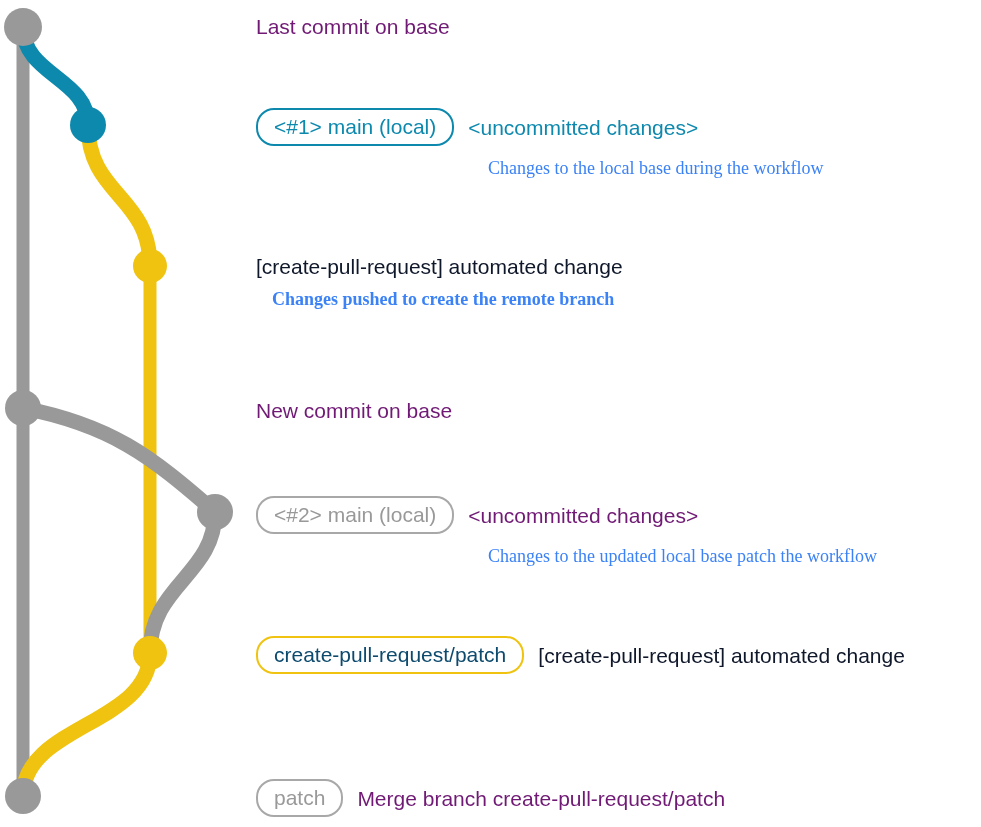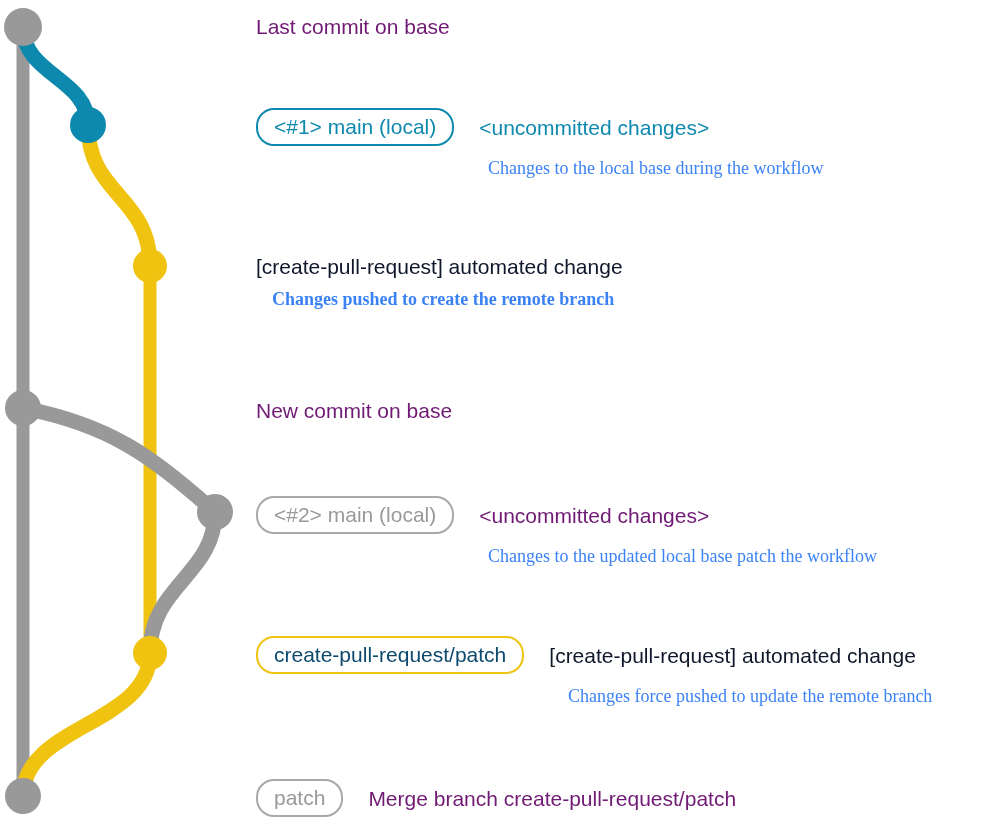--- a/index.html
+++ b/index.html
@@ -59,21 +59,21 @@
     background: #ffffff;
     white-space: nowrap;
     box-sizing: border-box;
   }
   .badge.blue   { border-color: #0e89ae; color: #0e89ae; }
   .badge.yellow { border-color: #efc310; color: #0c4a6e; }
   .badge.gray   { border-color: #a8a8a8; color: #999999; }
   .inline-row {
     display: flex;
     align-items: center;
-    gap: 25px;
+    gap: 14px;
   }
 </style>
 </head>
 <body>
 
 <svg id="graph-canvas" viewBox="0 0 981 827" xmlns="http://www.w3.org/2000/svg">
 
   <path d="M 23 27 L 23 408" fill="none" stroke="#999999" stroke-width="13" stroke-linecap="round"></path>
   <path d="M 23 408 L 23 796" fill="none" stroke="#999999" stroke-width="13" stroke-linecap="round"></path>
 
@@ -127,21 +127,20 @@
       <span class="headline gray">&lt;uncommitted changes&gt;</span>
     </div>
     <div class="subtext" style="margin-left:232px; margin-top:13px;">Changes to the updated local base patch the workflow</div>
   </div>
 
   <div class="row" style="left:256px; top:636px;">
     <div class="inline-row">
       <span class="badge yellow">create-pull-request/patch</span>
       <span class="headline yellow">[create-pull-request] automated change</span>
     </div>
-    <div class="subtext" style="margin-left:312px; margin-top:13px;">Changes force pushed to update the remote branch</div>
   </div>
 
   <div class="row" style="left:256px; top:779px;">
     <div class="inline-row">
       <span class="badge gray">patch</span>
       <span class="headline gray">Merge branch create-pull-request/patch</span>
     </div>
   </div>
 
 </div>

